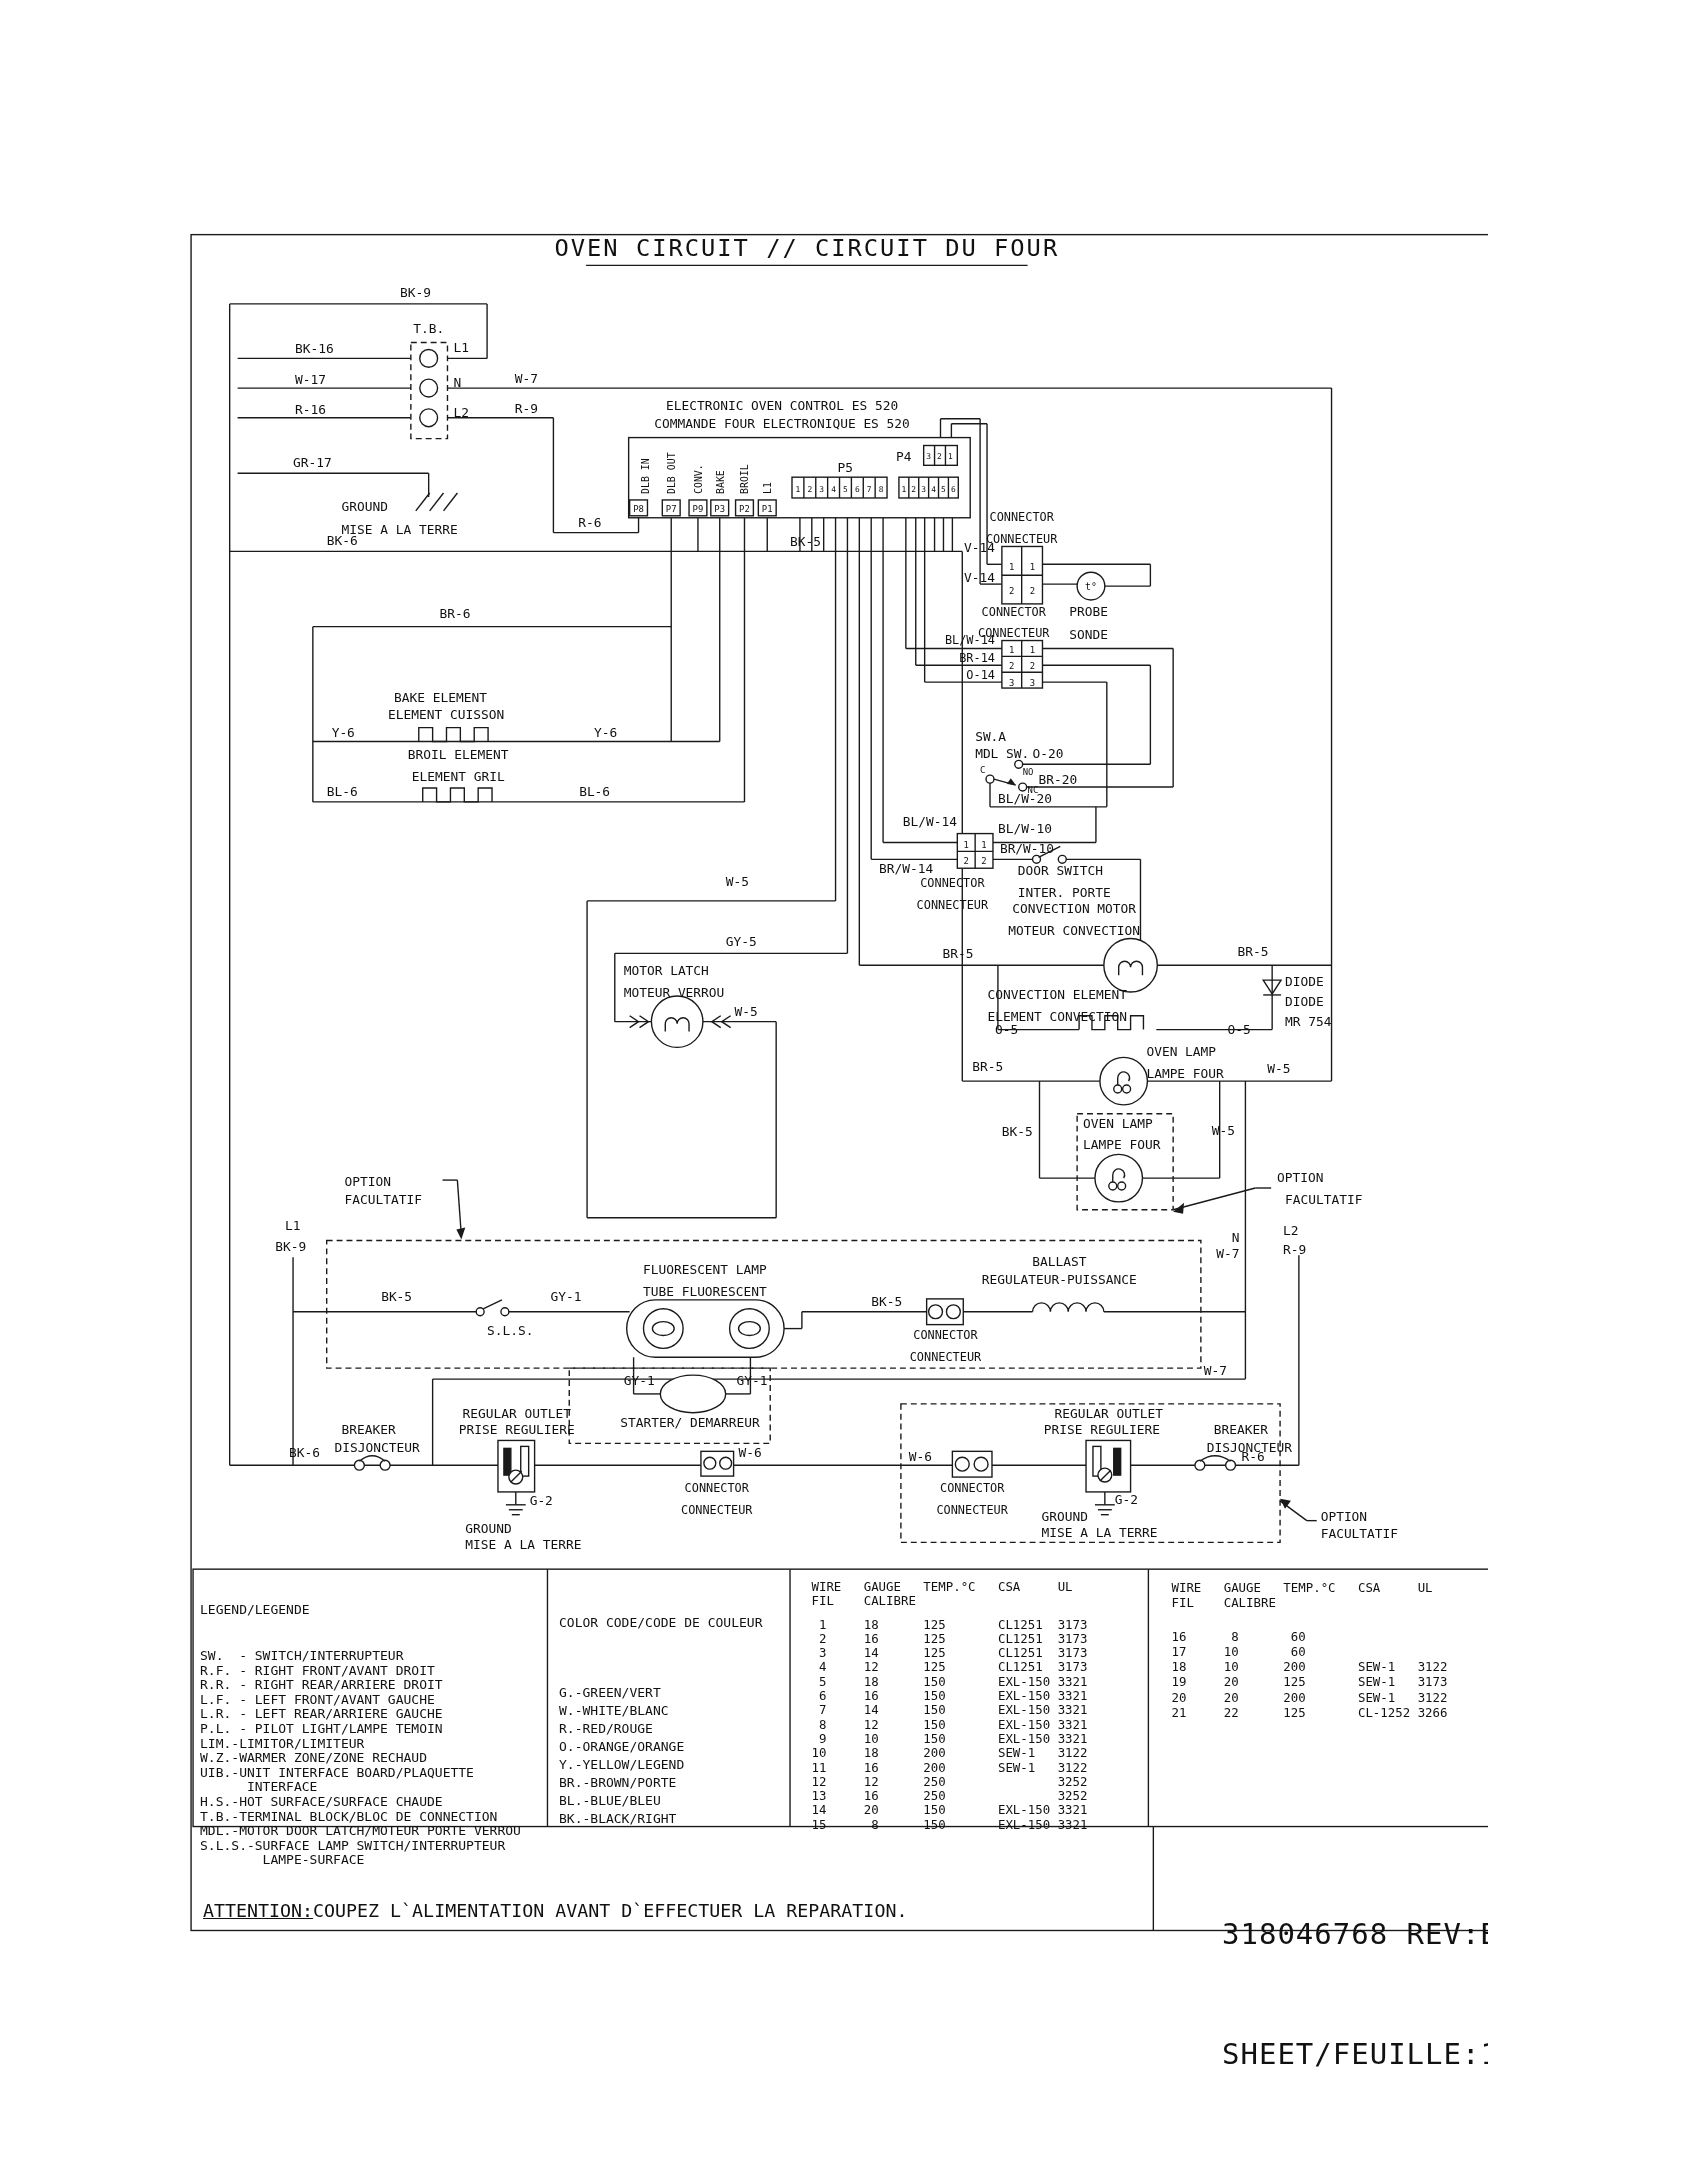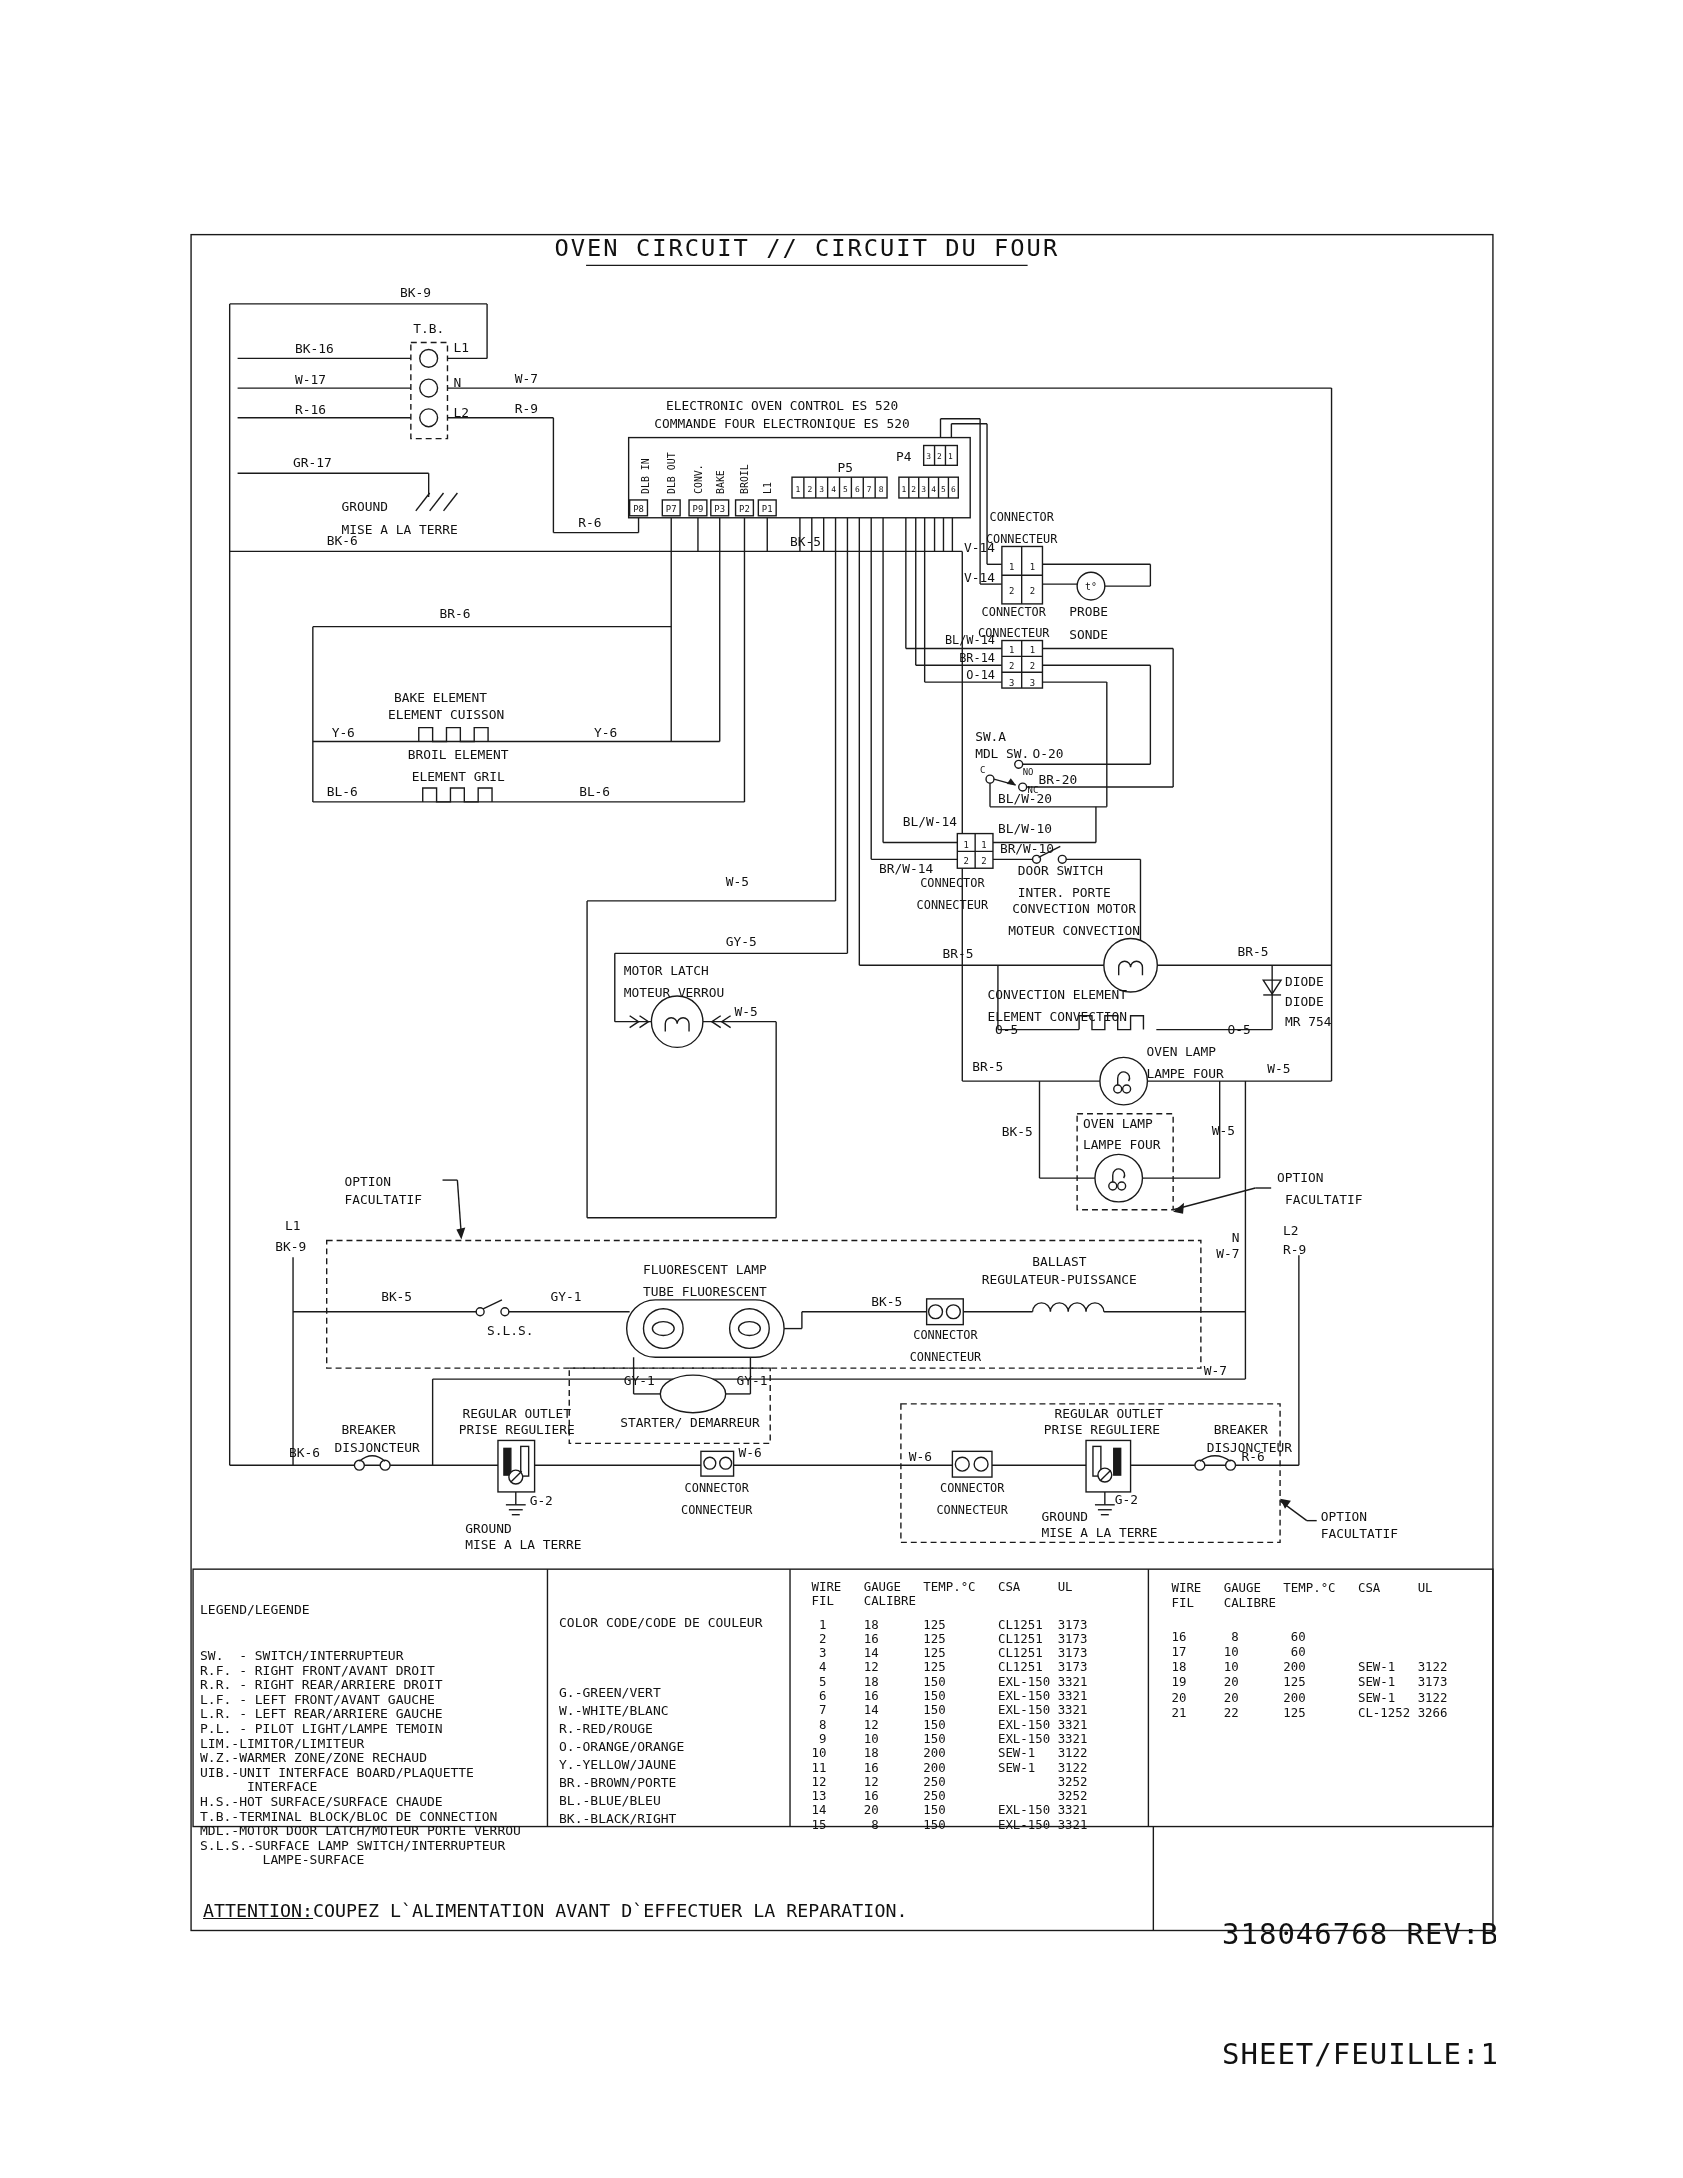--- a/index.html
+++ b/index.html
@@ -1,17 +1,17 @@
 <!DOCTYPE html>
 <html><head>
 <meta charset="utf-8">
 <style>
   html,body{margin:0;padding:0;background:#ffffff;}
   #page{position:relative;width:1488px;height:2178px;background:#ffffff;overflow:hidden;
-        font-family:"DejaVu Sans Mono","Liberation Mono",monospace;color:#111;padding-left:8px;}
+        font-family:"DejaVu Sans Mono","Liberation Mono",monospace;color:#111;}
   #diagram{position:absolute;left:0;top:0;}
   #diagram line,#diagram path{stroke:#1a1a1a;stroke-width:1.4;fill:none;}
   #diagram rect{stroke:#1a1a1a;stroke-width:1.4;fill:#ffffff;}
   #diagram rect.nf{fill:none;}
   #diagram rect.bf{fill:#1a1a1a;}
   #diagram rect.dsh{fill:none;stroke-dasharray:6 4;}
   #diagram circle,#diagram ellipse{stroke:#1a1a1a;stroke-width:1.4;fill:#ffffff;}
   #diagram path.fil{fill:#1a1a1a;stroke:none;}
   #diagram text{font-family:"DejaVu Sans Mono","Liberation Mono",monospace;fill:#111;}
   .ovl{position:absolute;white-space:pre;}
@@ -456,21 +456,21 @@
         <text x="1334" y="1536" font-size="13">OPTION</text>
         <text x="1334" y="1554" font-size="13">FACULTATIF</text>
       </g>
   </svg>
 
   <div id="legend" class="ovl">
     <div class="ttl">LEGEND/LEGENDE</div>
   <div class="ln">SW.  - SWITCH/INTERRUPTEUR</div><div class="ln">R.F. - RIGHT FRONT/AVANT DROIT</div><div class="ln">R.R. - RIGHT REAR/ARRIERE DROIT</div><div class="ln">L.F. - LEFT FRONT/AVANT GAUCHE</div><div class="ln">L.R. - LEFT REAR/ARRIERE GAUCHE</div><div class="ln">P.L. - PILOT LIGHT/LAMPE TEMOIN</div><div class="ln">LIM.-LIMITOR/LIMITEUR</div><div class="ln">W.Z.-WARMER ZONE/ZONE RECHAUD</div><div class="ln">UIB.-UNIT INTERFACE BOARD/PLAQUETTE</div><div class="ln">      INTERFACE</div><div class="ln">H.S.-HOT SURFACE/SURFACE CHAUDE</div><div class="ln">T.B.-TERMINAL BLOCK/BLOC DE CONNECTION</div><div class="ln">MDL.-MOTOR DOOR LATCH/MOTEUR PORTE VERROU</div><div class="ln">S.L.S.-SURFACE LAMP SWITCH/INTERRUPTEUR</div><div class="ln">        LAMPE-SURFACE</div></div>
   <div id="colorcode" class="ovl">
     <div class="ttl">COLOR CODE/CODE DE COULEUR</div>
-  <div class="ln">G.-GREEN/VERT</div><div class="ln">W.-WHITE/BLANC</div><div class="ln">R.-RED/ROUGE</div><div class="ln">O.-ORANGE/ORANGE</div><div class="ln">Y.-YELLOW/JAUNE</div><div class="ln">BR.-BROWN/PORTE</div><div class="ln">BL.-BLUE/BLEU</div><div class="ln">BK.-BLACK/RIGHT</div></div>
+  <div class="ln">G.-GREEN/VERT</div><div class="ln">W.-WHITE/BLANC</div><div class="ln">R.-RED/ROUGE</div><div class="ln">O.-ORANGE/ORANGE</div><div class="ln">Y.-YELLOW/LEGEND</div><div class="ln">BR.-BROWN/PORTE</div><div class="ln">BL.-BLUE/BLEU</div><div class="ln">BK.-BLACK/RIGHT</div></div>
   <div id="wtl" class="ovl"><div class="ln"> WIRE   GAUGE   TEMP.°C   CSA     UL</div><div class="ln"> FIL    CALIBRE</div><div class="wgap"></div><div class="ln">  1     18      125       CL1251  3173</div><div class="ln">  2     16      125       CL1251  3173</div><div class="ln">  3     14      125       CL1251  3173</div><div class="ln">  4     12      125       CL1251  3173</div><div class="ln">  5     18      150       EXL-150 3321</div><div class="ln">  6     16      150       EXL-150 3321</div><div class="ln">  7     14      150       EXL-150 3321</div><div class="ln">  8     12      150       EXL-150 3321</div><div class="ln">  9     10      150       EXL-150 3321</div><div class="ln"> 10     18      200       SEW-1   3122</div><div class="ln"> 11     16      200       SEW-1   3122</div><div class="ln"> 12     12      250               3252</div><div class="ln"> 13     16      250               3252</div><div class="ln"> 14     20      150       EXL-150 3321</div><div class="ln"> 15      8      150       EXL-150 3321</div></div>
   <div id="wtr" class="ovl"><div class="ln"> WIRE   GAUGE   TEMP.°C   CSA     UL</div><div class="ln"> FIL    CALIBRE</div><div class="wgap"></div><div class="wgap"></div><div class="ln"> 16      8       60               </div><div class="ln"> 17     10       60               </div><div class="ln"> 18     10      200       SEW-1   3122</div><div class="ln"> 19     20      125       SEW-1   3173</div><div class="ln"> 20     20      200       SEW-1   3122</div><div class="ln"> 21     22      125       CL-1252 3266</div></div>
 
   <div id="caution" class="ovl">
     <div class="ln"><span class="ul">ATTENTION:</span><span>COUPEZ L`ALIMENTATION AVANT D`EFFECTUER LA REPARATION.</span></div>
   </div>
   <div id="partbox" class="ovl">
     <div>318046768 REV:B</div>
     <div>SHEET/FEUILLE:1/2</div>
   </div>

